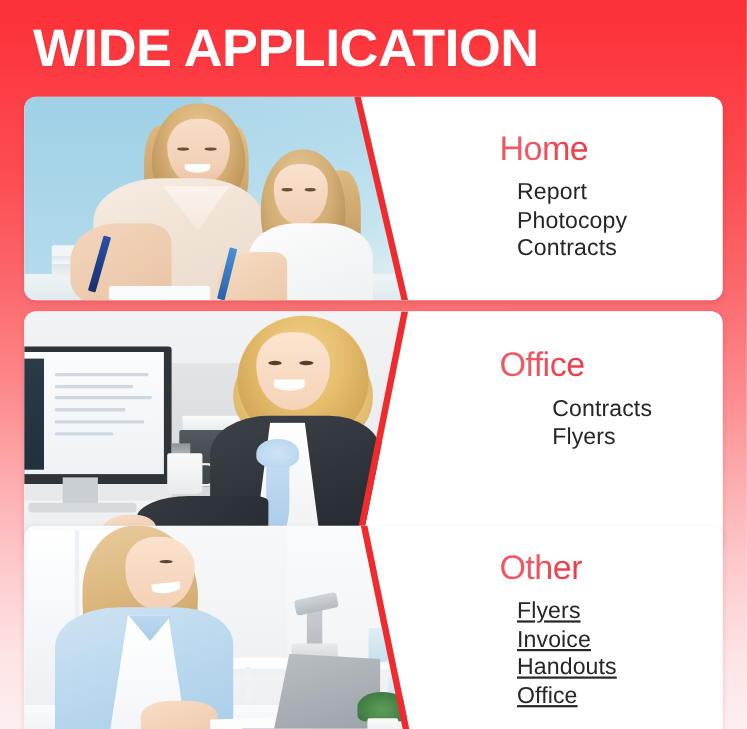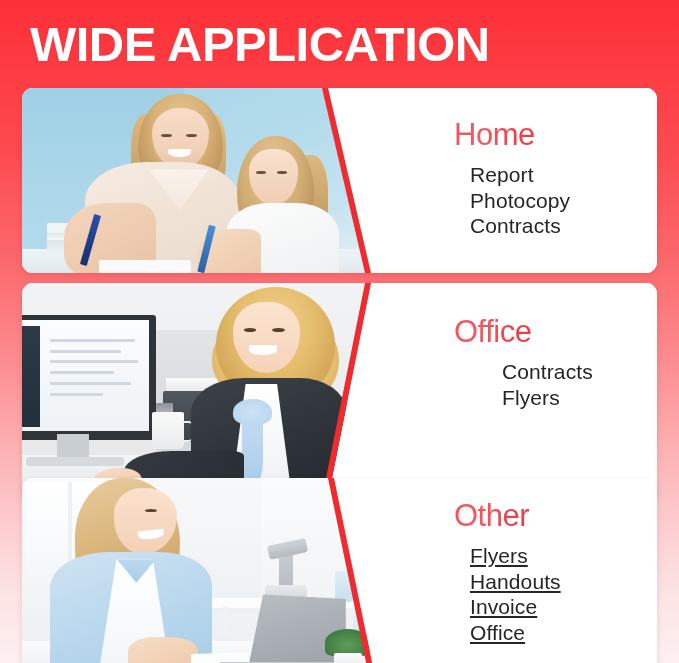--- a/index.html
+++ b/index.html
@@ -407,20 +407,20 @@
       <svg viewBox="0 0 635 185" preserveAspectRatio="none">
         <polygon points="312,0 352,185 635,185 635,0" fill="#ffffff"></polygon>
         <polygon points="306,0 346,185 352,185 312,0" fill="#ef2b2f"></polygon>
       </svg>
     </div>
 
     <div class="panel">
       <div class="heading">Other</div>
       <ul class="items">
         <li>Flyers</li>
+        <li>Invoice</li>
         <li>Handouts</li>
-        <li>Invoice</li>
         <li>Office</li>
       </ul>
     </div>
   </div>
 
 </div>
 
 </body></html>

